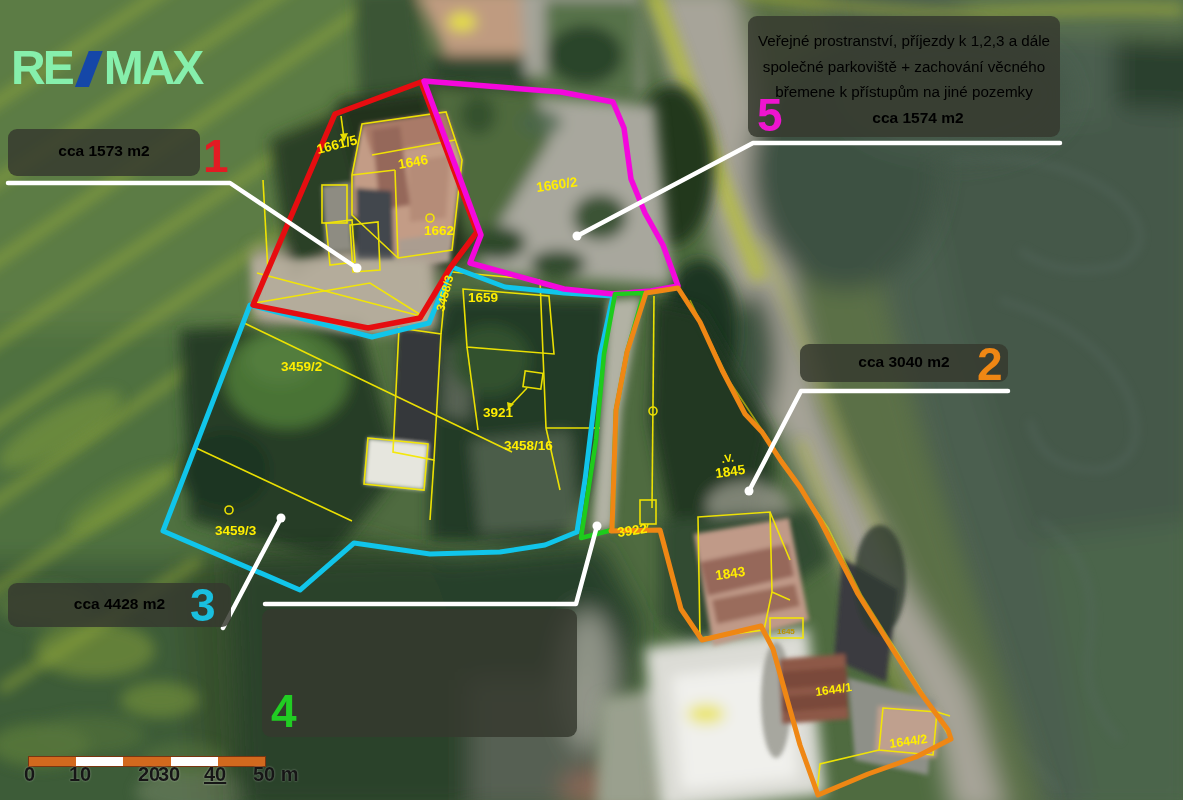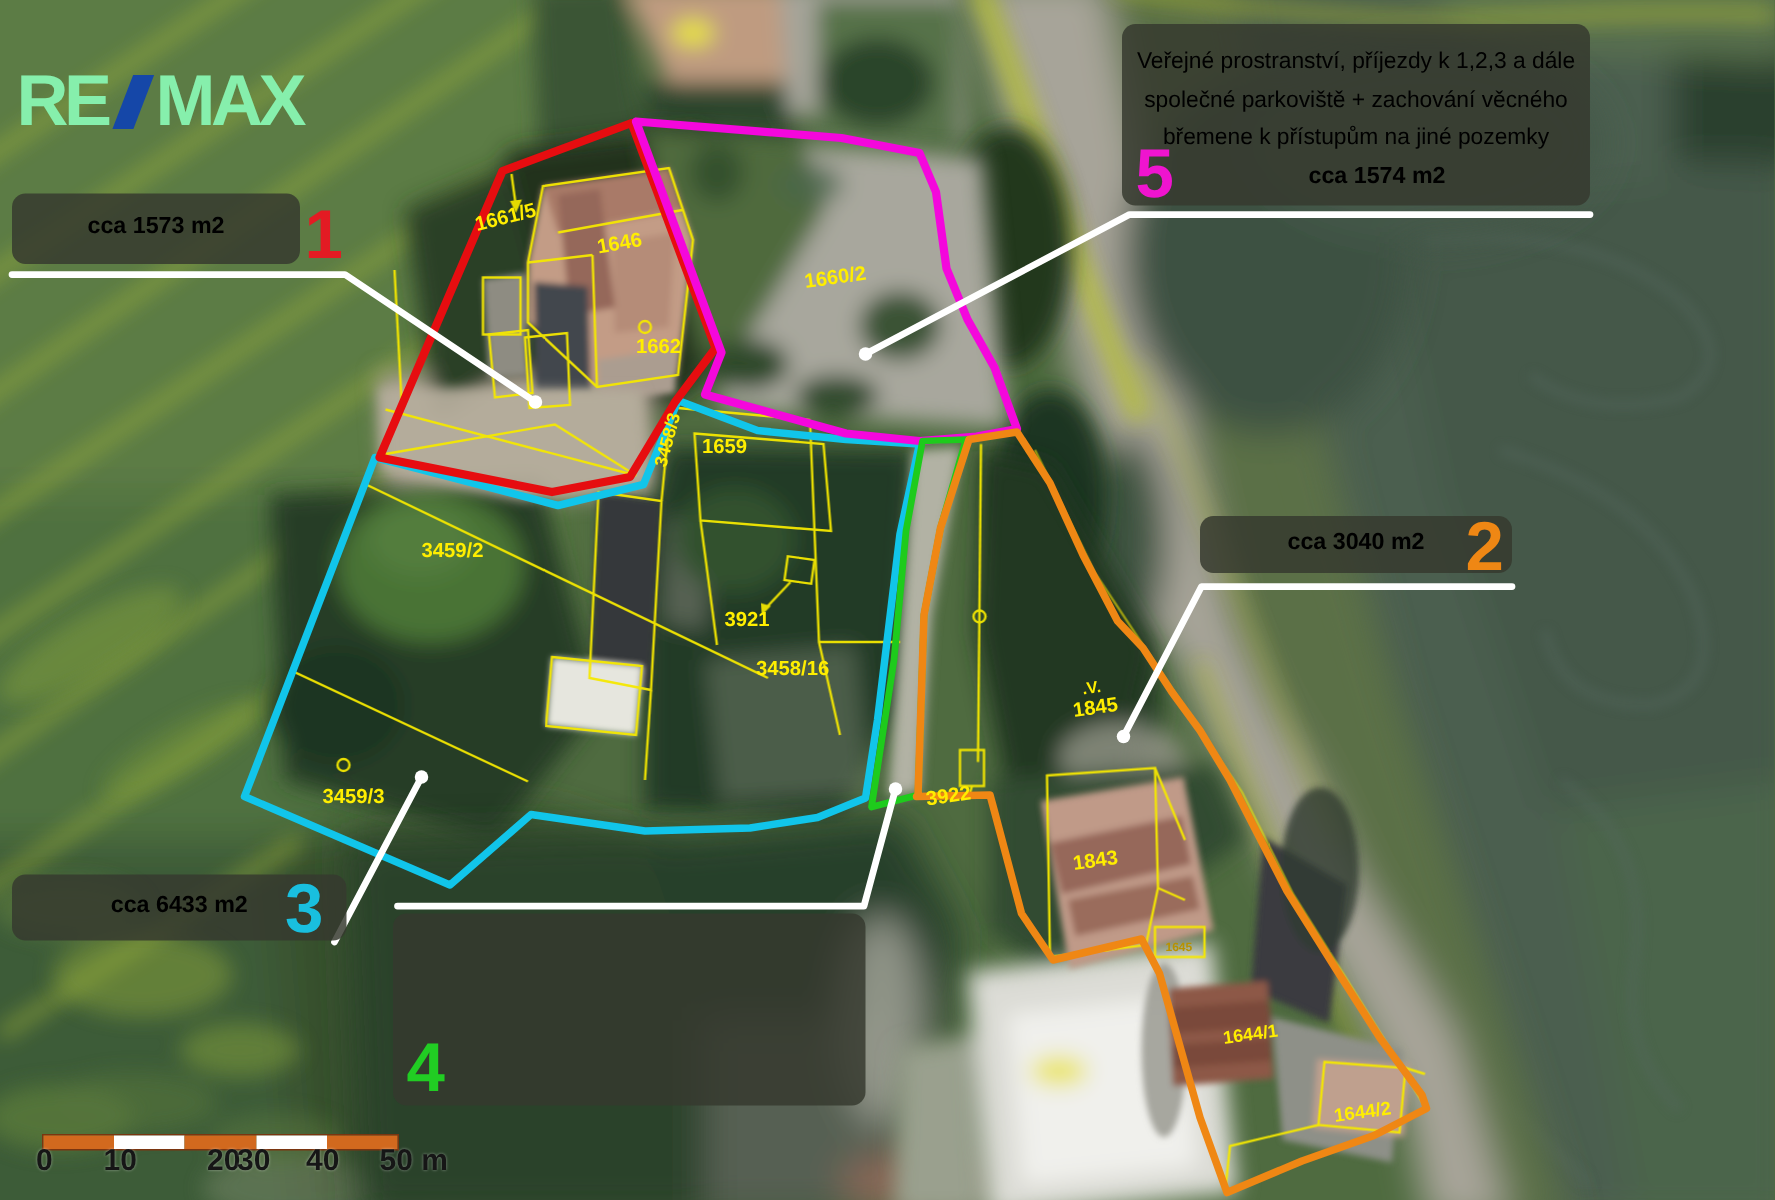--- a/index.html
+++ b/index.html
@@ -305,35 +305,35 @@
 <div class="lbl" style="margin-top:4px;padding-left:28px;">cca 1574 m2</div>
   </div>
 <div class="num" style="left:757px;top:92px;color:#ef14cf;">5</div>
 
 <div class="box" id="box2" style="left:800px;top:344px;width:208px;height:38px;">
     <div class="lbl" style="margin-top:9px;">cca 3040 m2</div>
   </div>
 <div class="num" style="left:977px;top:341px;color:#ef8714;">2</div>
 
 <div class="box" id="box3" style="left:8px;top:583px;width:223px;height:44px;">
-    <div class="lbl" style="margin-top:12px;">cca 6433 m2</div>
+    <div class="lbl" style="margin-top:12px;">cca 4428 m2</div>
   </div>
 <div class="num" style="left:190px;top:582px;color:#19bfdf;">3</div>
 
 <div class="box" id="box4" style="left:262px;top:609px;width:315px;height:128px;">
   </div>
 <div class="num" style="left:271px;top:688px;color:#21cd23;">4</div>
 
 <div id="scalebar" style="position:absolute;left:28px;top:756px;width:236px;height:9px;border:1px solid #7a3510;display:flex;">
 <div style="flex:1;background:#d2691e;"></div>
     <div style="flex:1;background:#fff;"></div>
     <div style="flex:1;background:#d2691e;"></div>
     <div style="flex:1;background:#fff;"></div>
     <div style="flex:1;background:#d2691e;"></div>
 </div>
 <div style="position:absolute;left:0;top:763px;width:400px;font-weight:bold;font-size:20px;color:#161616;text-shadow:0 0 2px rgba(255,255,255,0.45);">
 <span style="position:absolute;left:24px;">0</span>
 <span style="position:absolute;left:69px;">10</span>
 <span style="position:absolute;left:113px;margin-left:25px;">20</span>
 <span style="position:absolute;left:158px;">30</span>
-<span style="position:absolute;left:204px;">40</span>
+<span style="position:absolute;left:204px;text-decoration:underline;">40</span>
 <span style="position:absolute;left:253px;">50 m</span>
 </div>
 
 </body></html>

